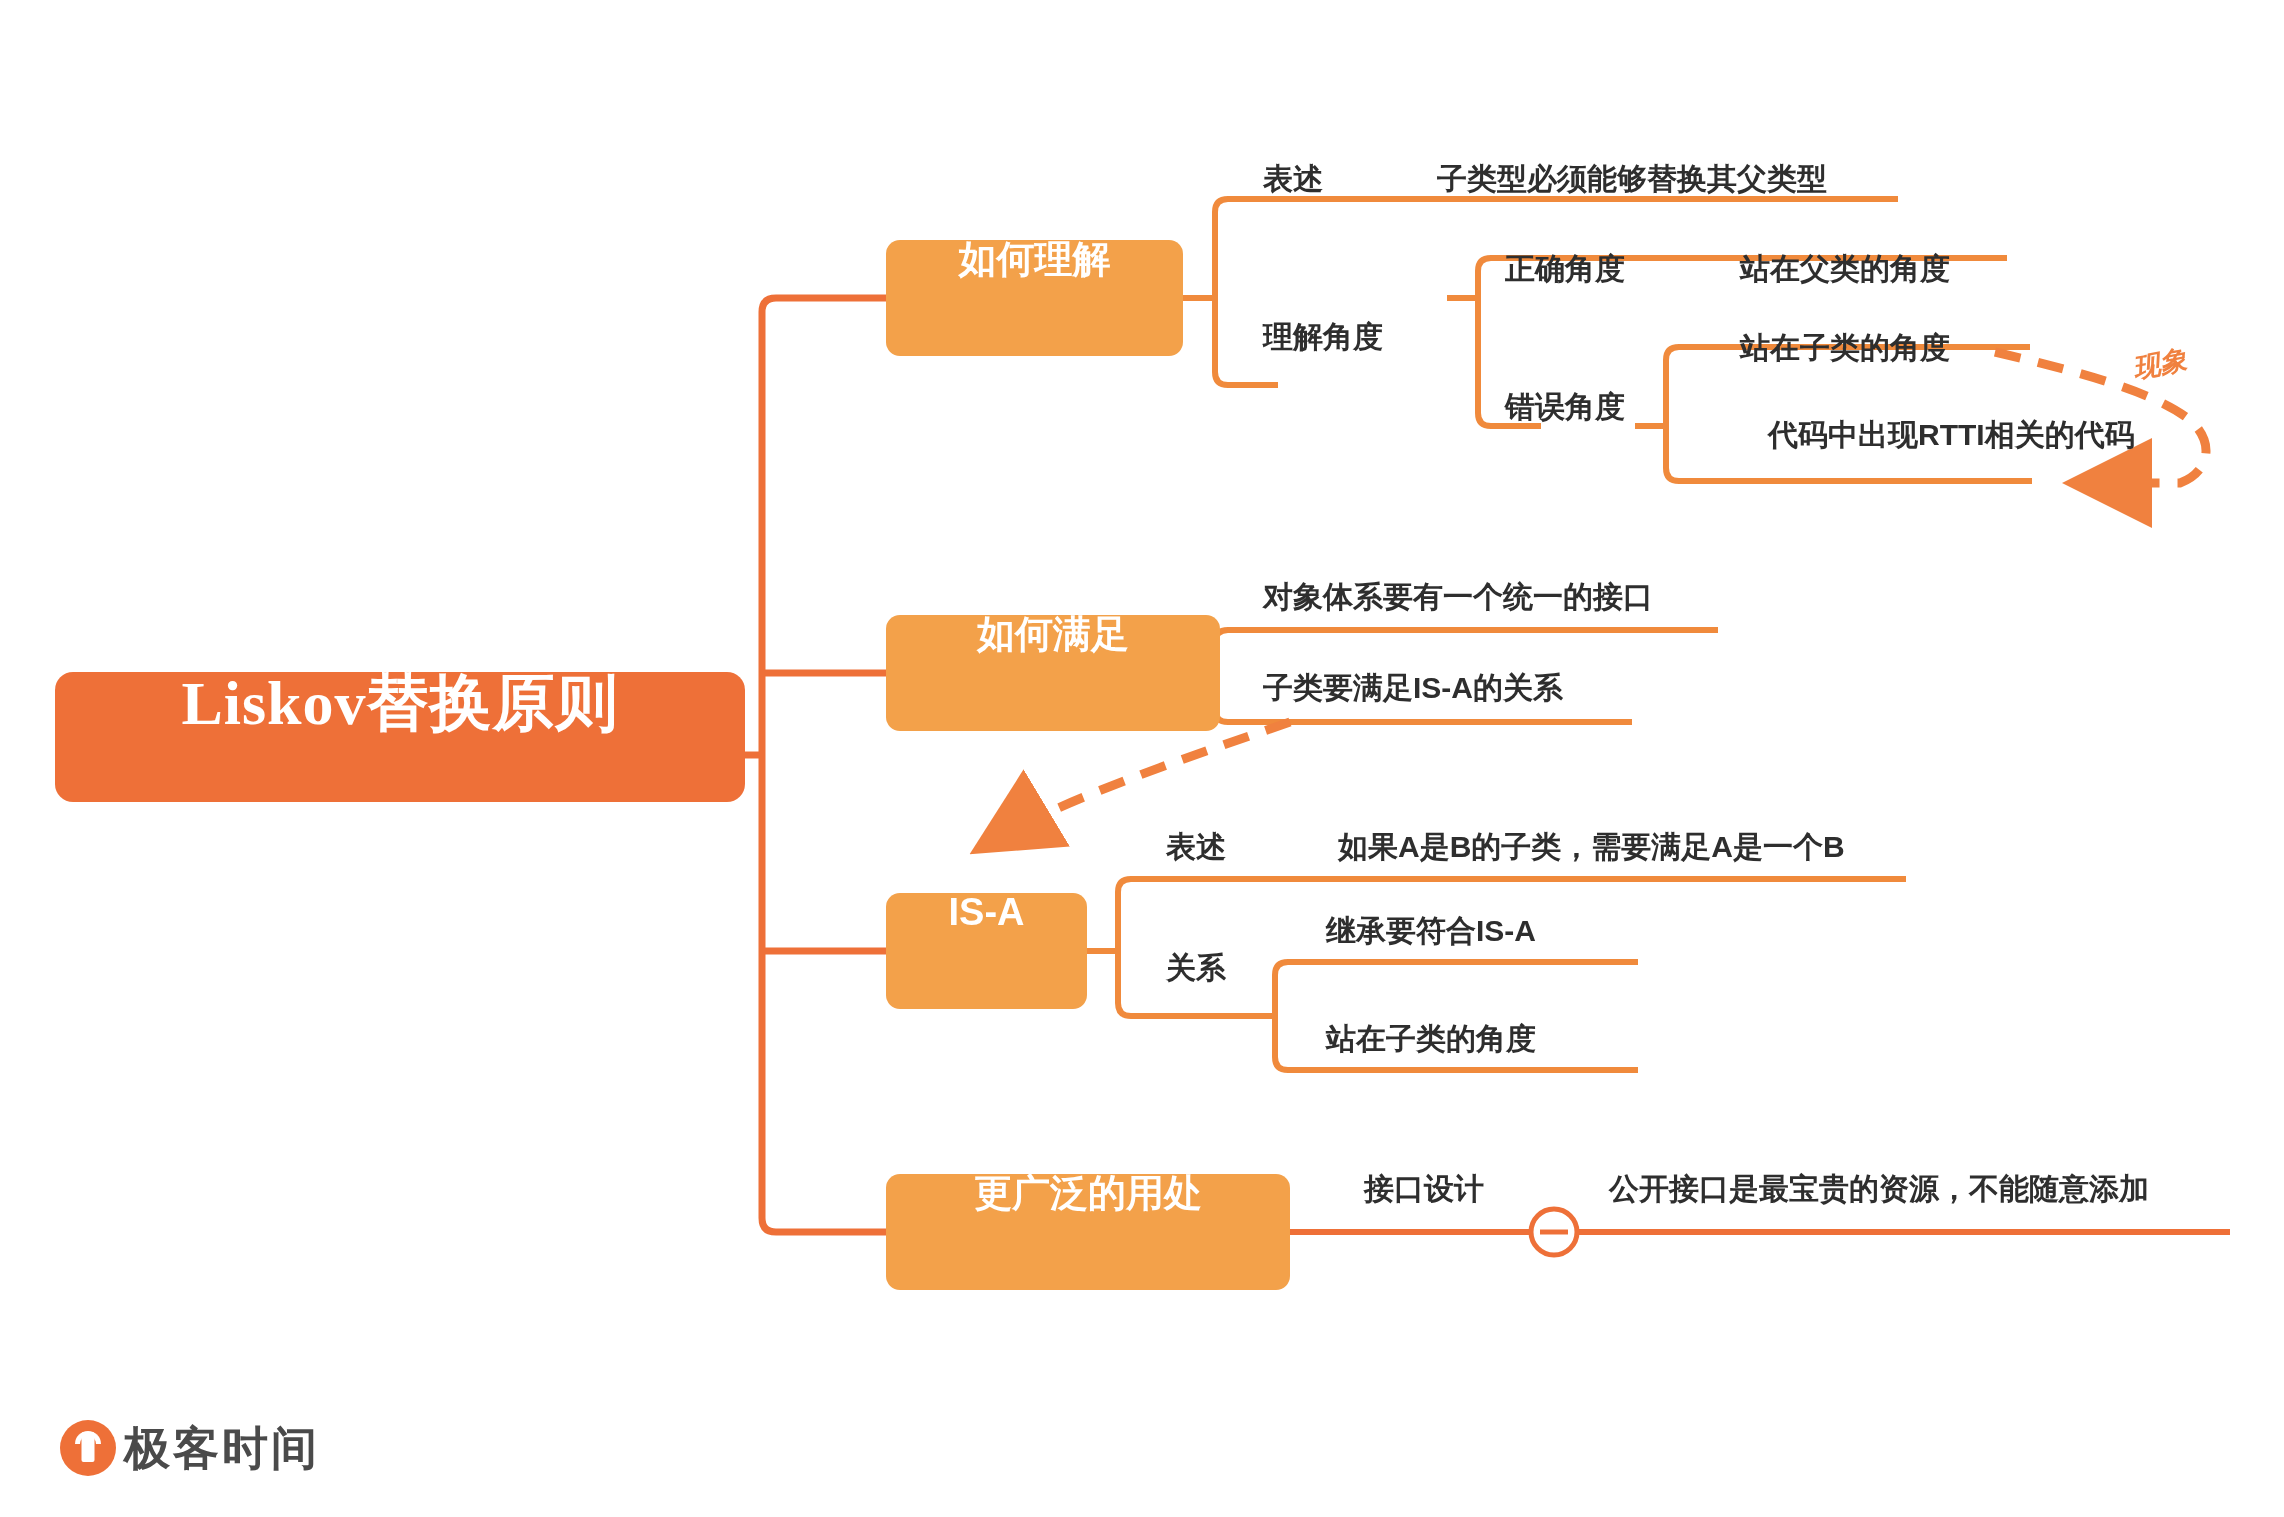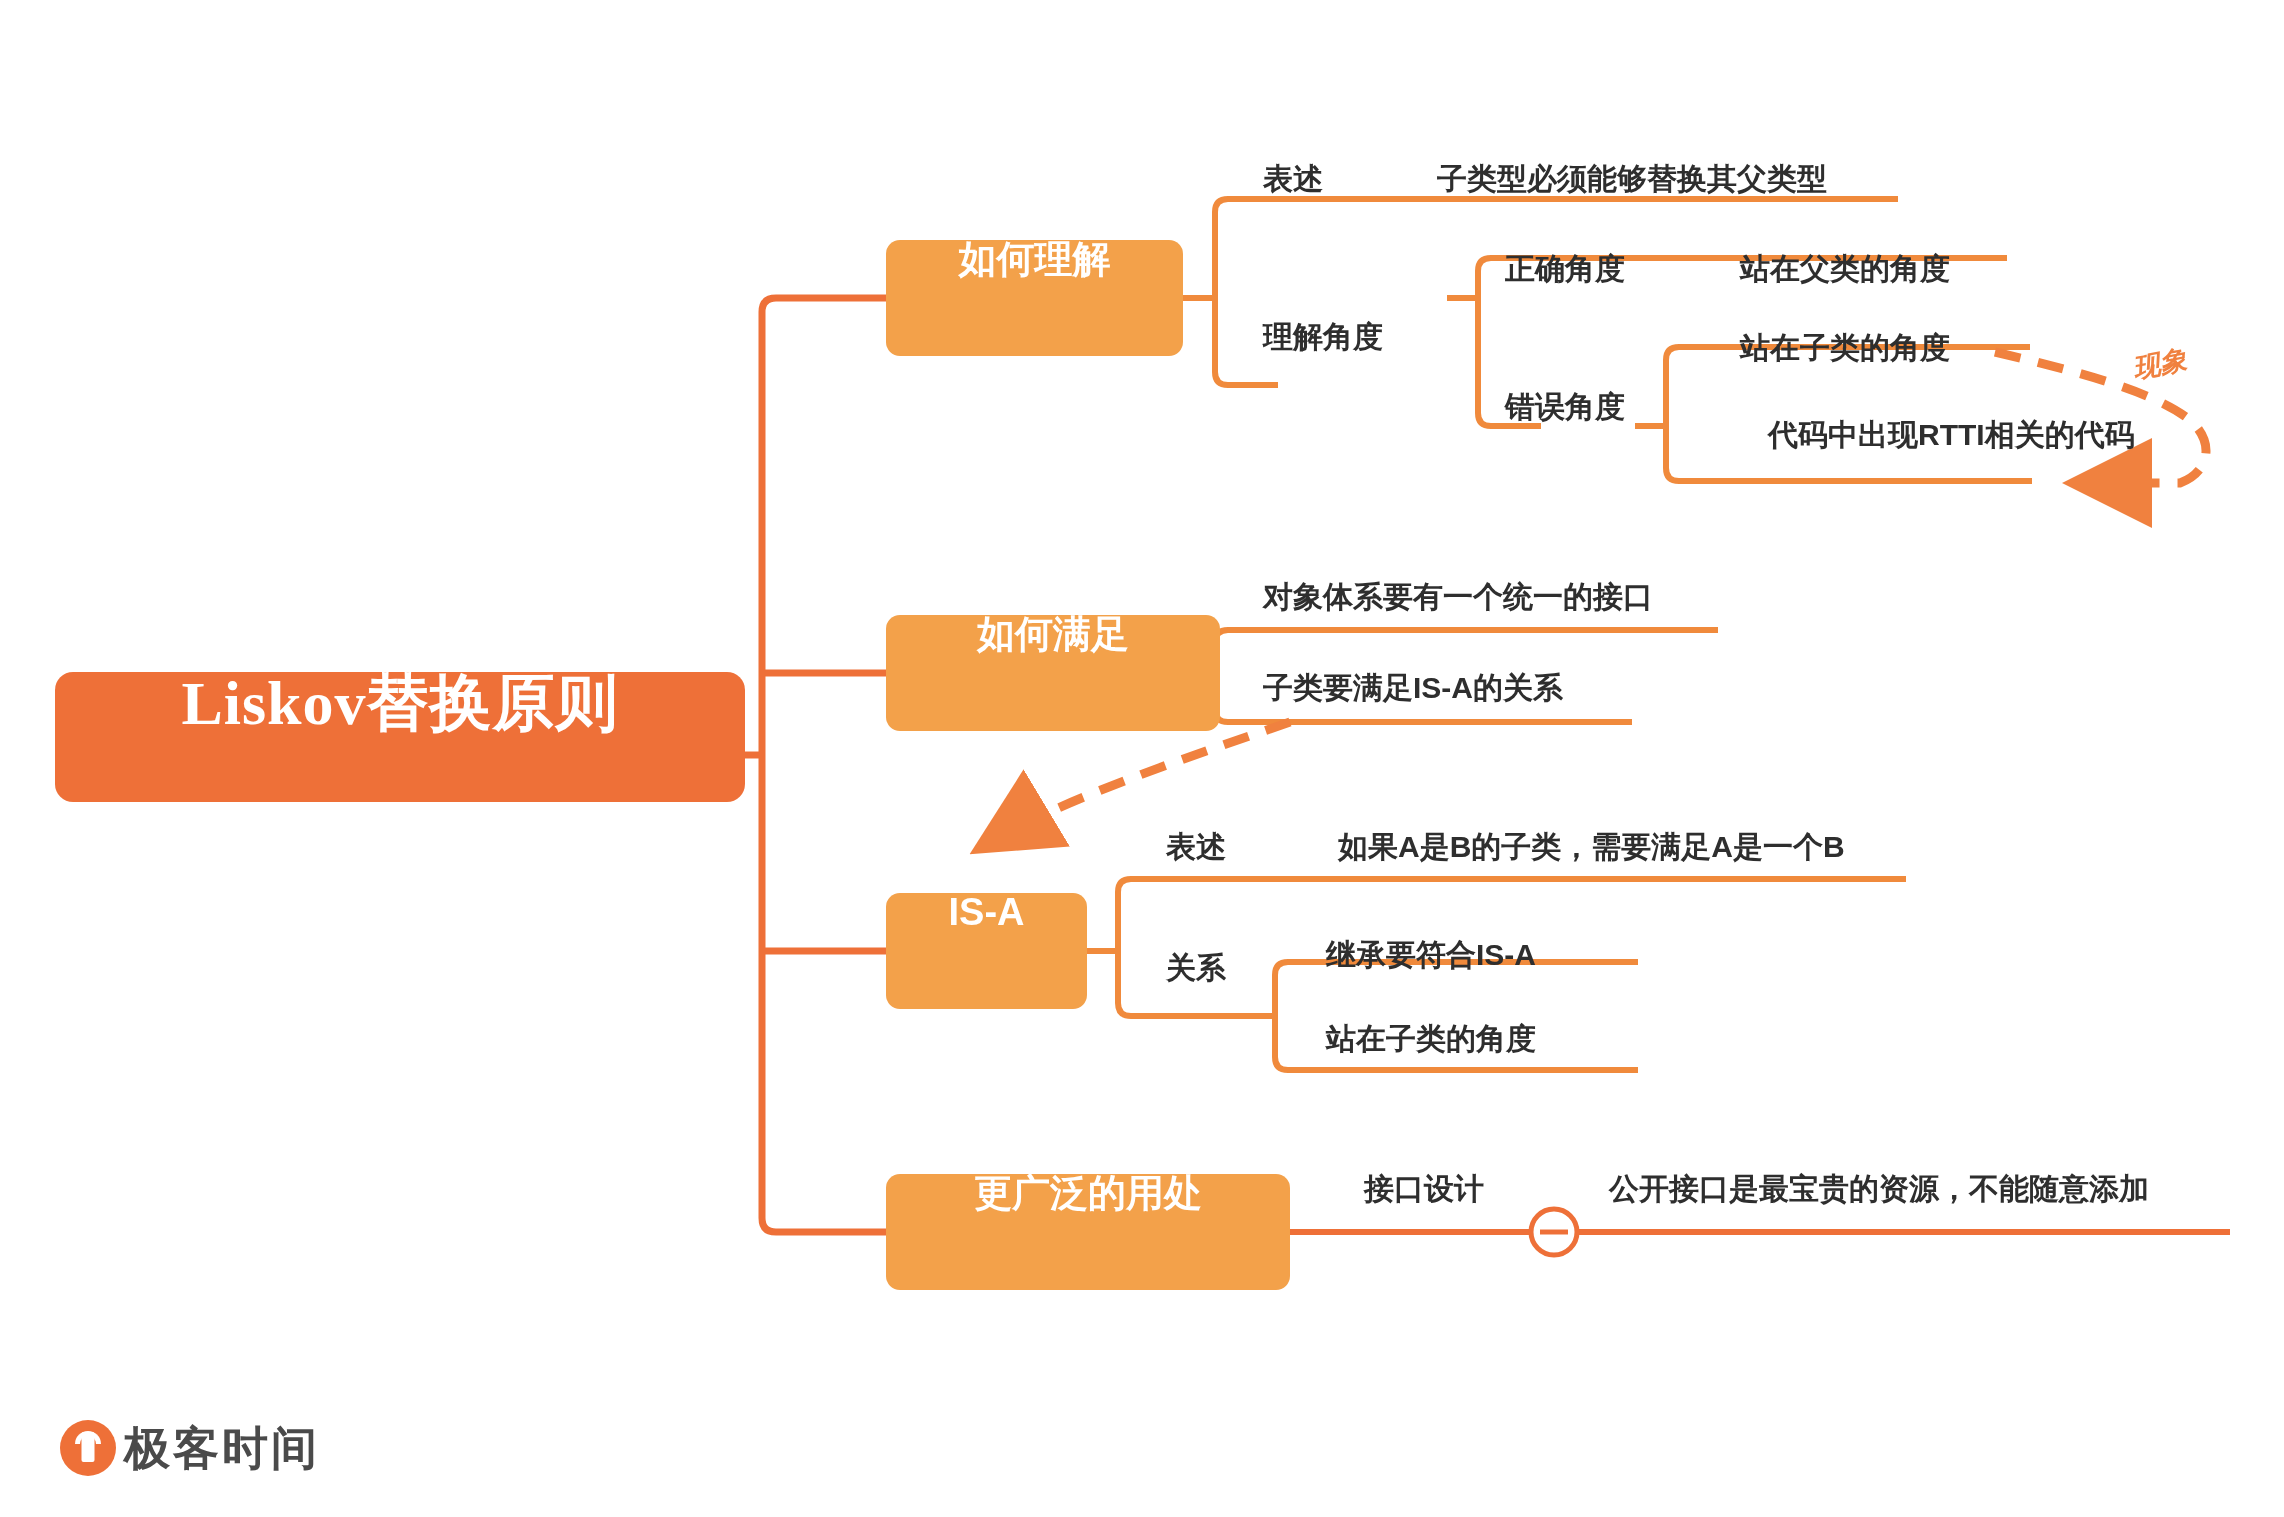--- a/index.html
+++ b/index.html
@@ -164,21 +164,21 @@
 
 <span class="lbl note" style="left:2136px;top:356px;">现象</span>
 
 <span class="lbl" style="left:1263px;top:582px;">对象体系要有一个统一的接口</span>
 <span class="lbl" style="left:1263px;top:673px;">子类要满足IS-A的关系</span>
 
 <span class="lbl" style="left:1166px;top:832px;">表述</span>
 <span class="lbl" style="left:1338px;top:832px;">如果A是B的子类，需要满足A是一个B</span>
 
 <span class="lbl" style="left:1166px;top:953px;">关系</span>
-<span class="lbl" style="left:1326px;top:916px;margin-top:24px;">继承要符合IS-A</span>
+<span class="lbl" style="left:1326px;top:916px;">继承要符合IS-A</span>
 <span class="lbl" style="left:1326px;top:1024px;">站在子类的角度</span>
 
 <span class="lbl" style="left:1364px;top:1174px;">接口设计</span>
 <span class="lbl" style="left:1609px;top:1174px;">公开接口是最宝贵的资源，不能随意添加</span>
 
 <div id="brand">
   <span class="mark"></span>
   <span class="wordmark">极客时间</span>
 </div>
 

